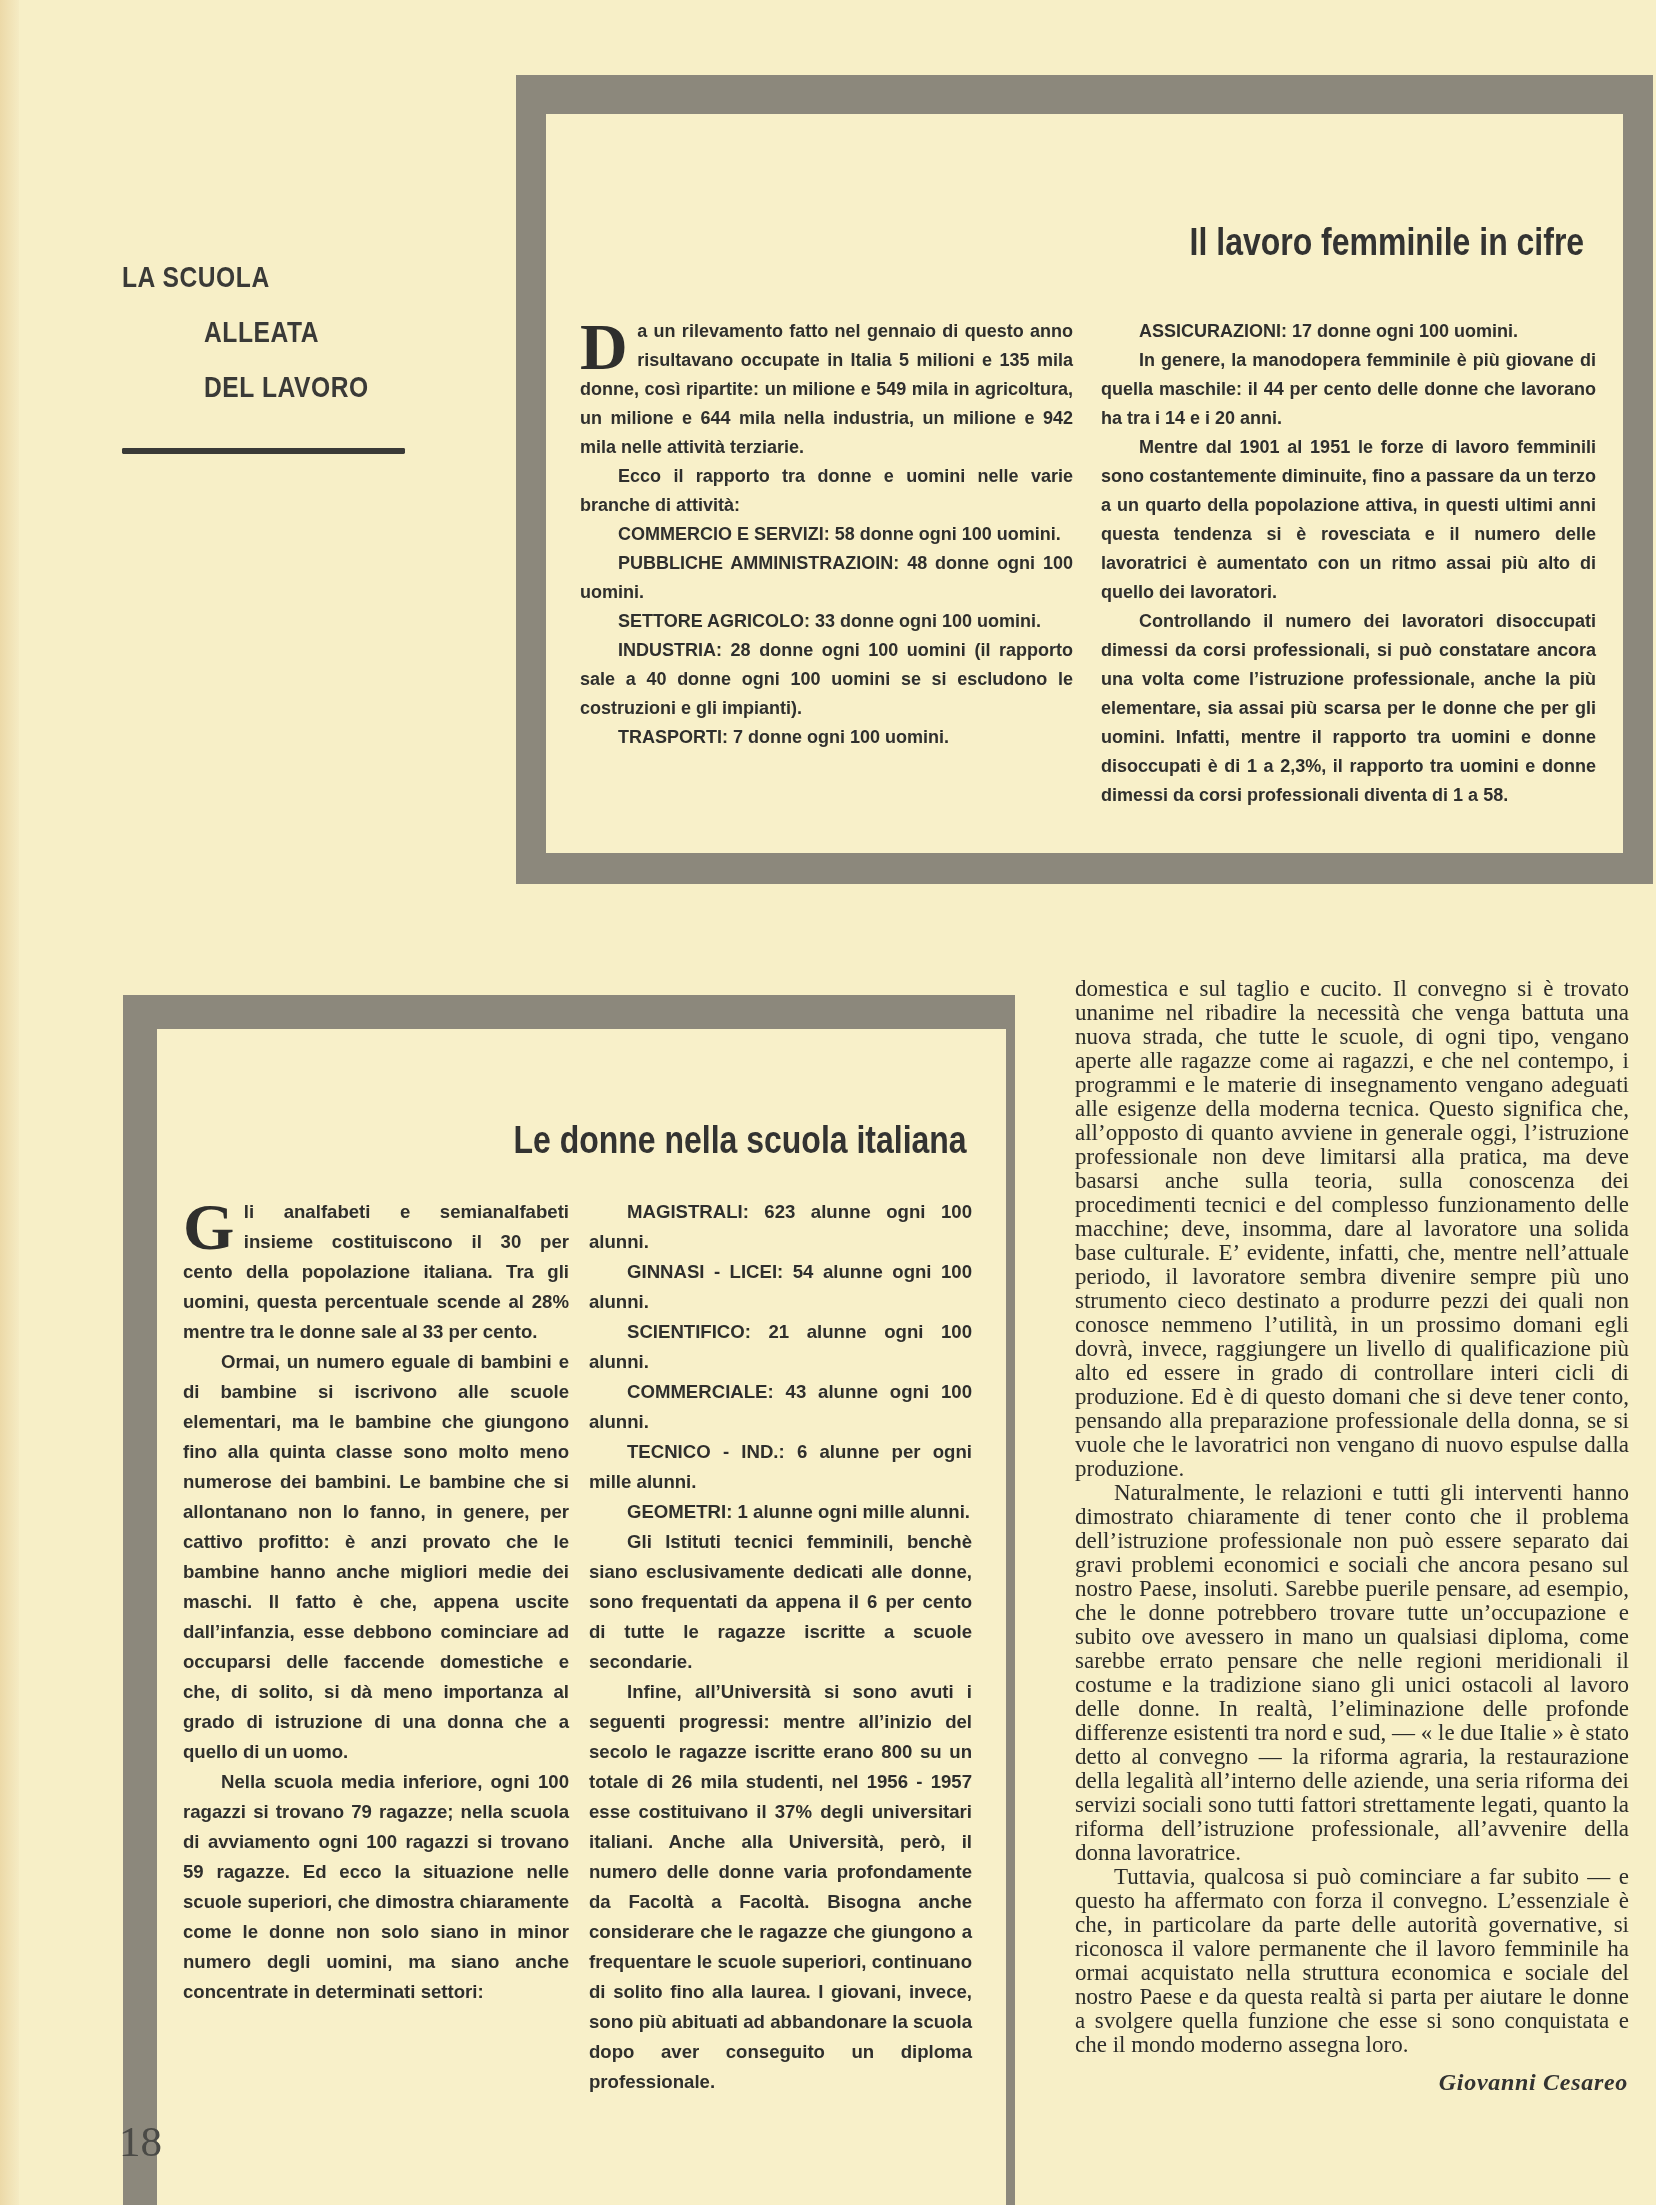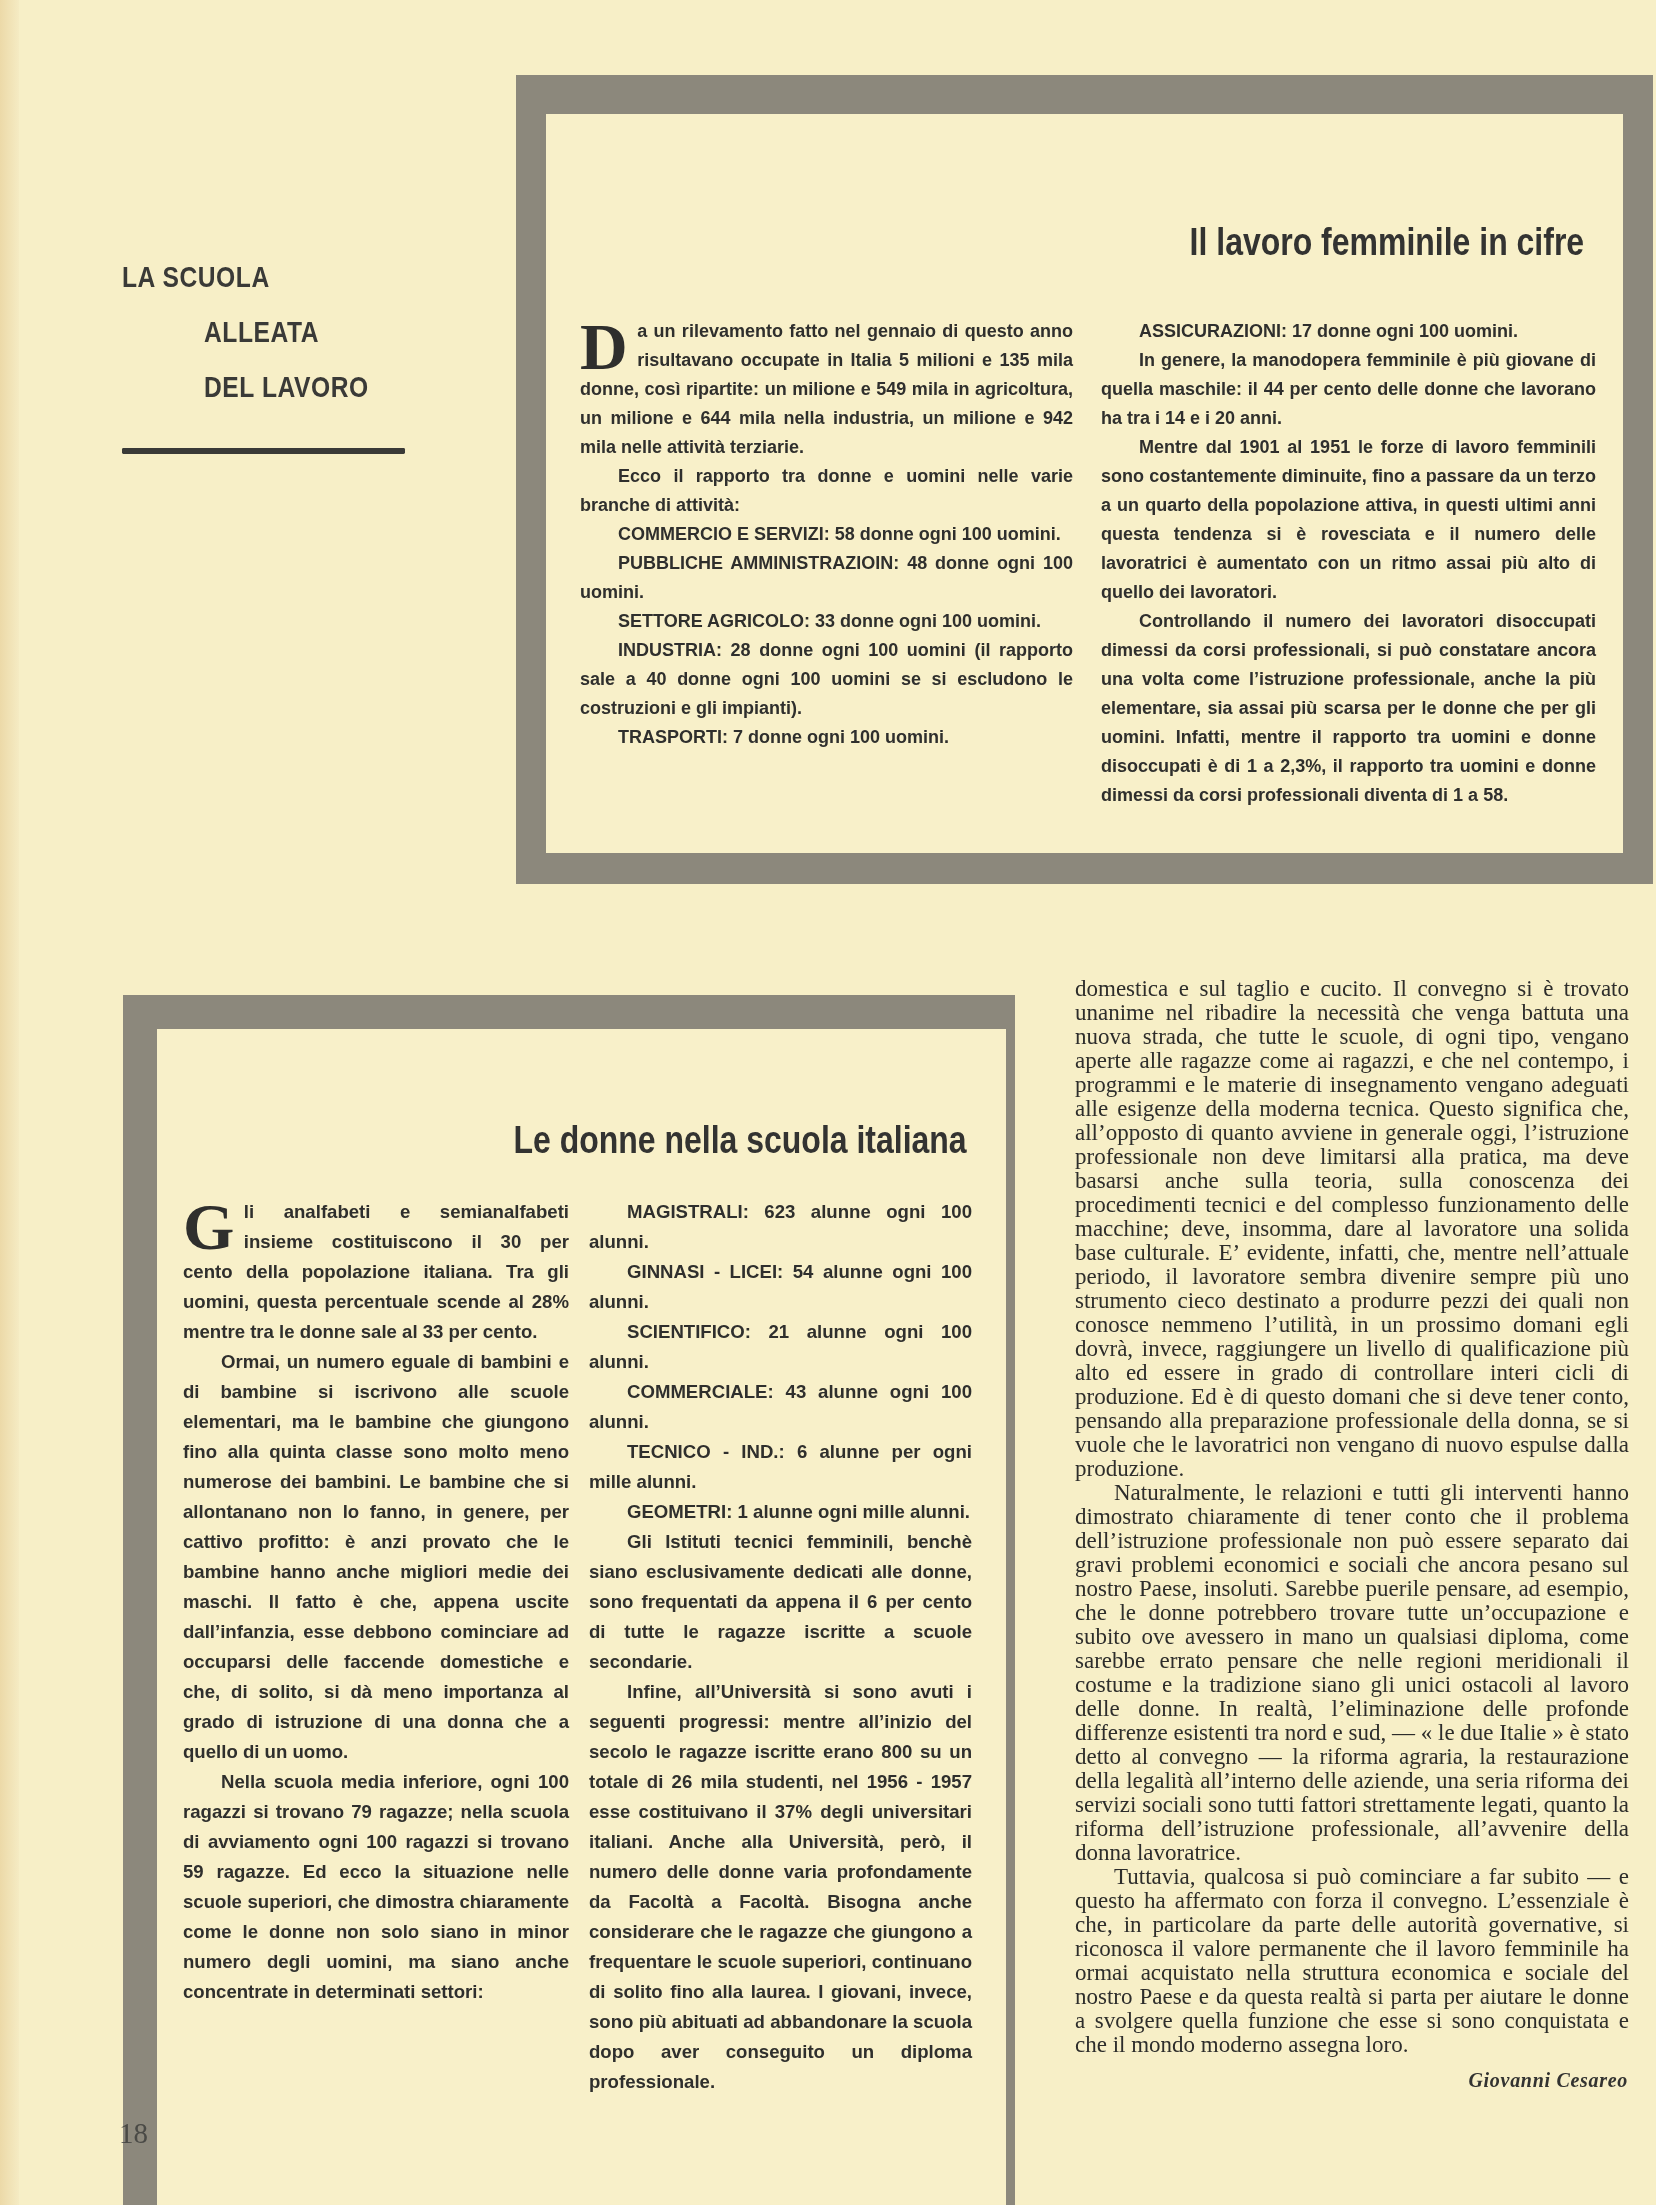--- a/index.html
+++ b/index.html
@@ -66,25 +66,25 @@
   .article {
     position: absolute; left: 1075px; top: 977px; width: 554px;
     font-family: "Liberation Serif", serif; font-size: 23px; line-height: 24px;
     text-align: justify; color: #2d2d2b;
   }
   .article p { margin: 0; text-indent: 39px; }
   .article p.noindent { text-indent: 0; }
   .byline {
     position: absolute; right: 28px; top: 2069px;
     font-family: "Liberation Serif", serif; font-weight: bold; font-style: italic;
-    font-size: 20px; color: #333331; letter-spacing: 0.7px;
+    font-size: 24px; color: #333331; letter-spacing: 0.7px;
   }
   .page-number {
     position: absolute; left: 119px; top: 2117px;
-    font-family: "Liberation Serif", serif; font-size: 29px; color: #4a4a46;
+    font-family: "Liberation Serif", serif; font-size: 43px; color: #4a4a46;
   }
 </style>
 </head>
 <body>
 
 <div class="page-edge"></div>
 
 <div class="section-heading">
   <div class="l1">LA SCUOLA</div>
   <div class="l2">ALLEATA</div>

